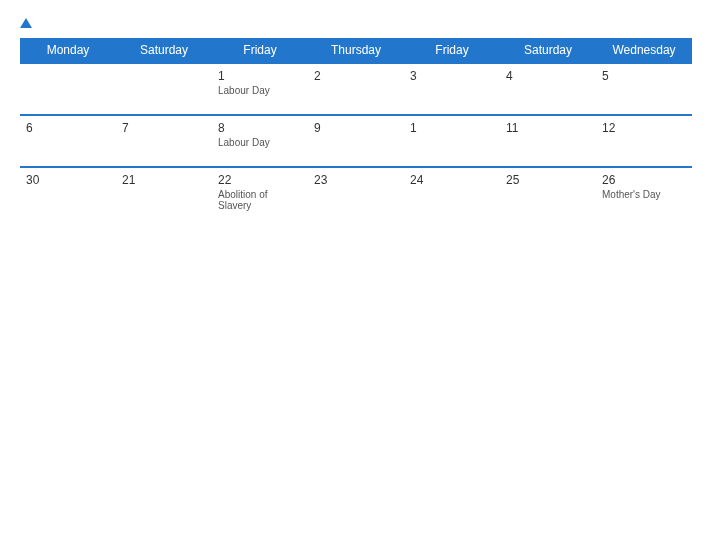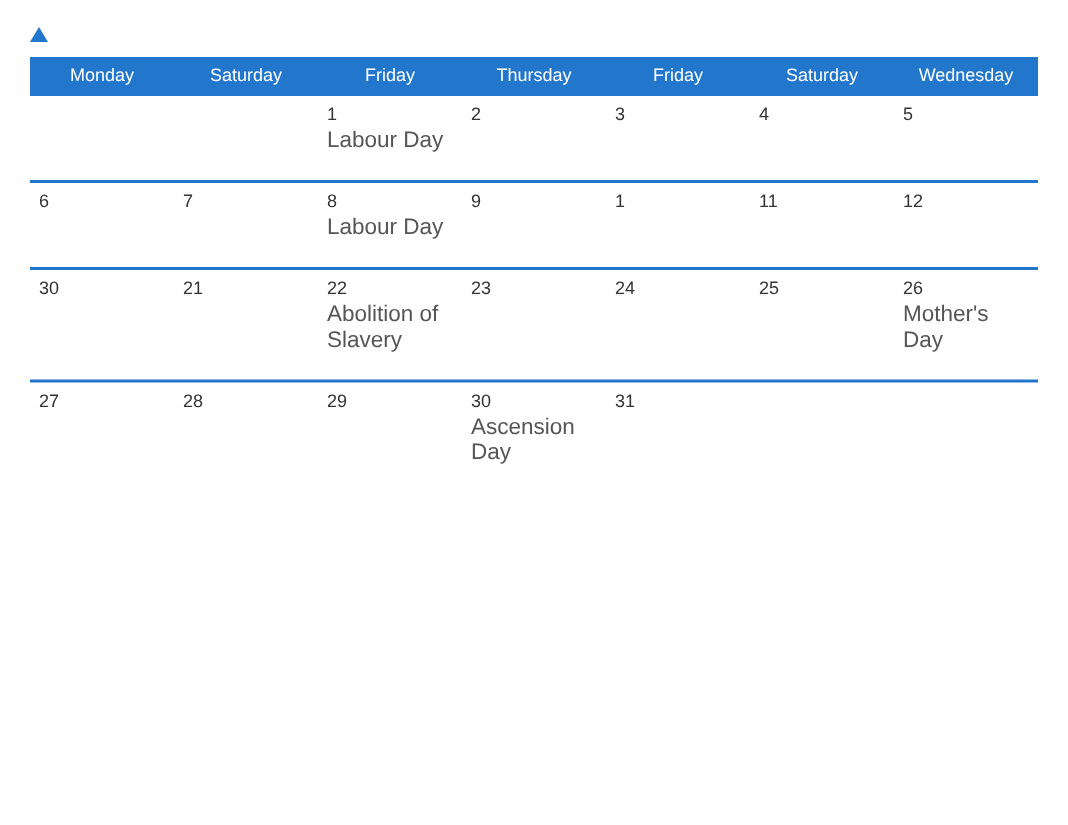--- a/index.html
+++ b/index.html
@@ -86,21 +86,21 @@
       color: #333;
       width: calc(100% / 7);
       border: none;
     }
     .day-num {
       font-size: 12px;
       color: #333;
       display: block;
     }
     .holiday {
-      font-size: 15px;
+      font-size: 10px;
       color: #555;
       display: block;
       margin-top: 2px;
     }
   </style>
 </head>
 <body>
 
 <div class="page">
   <div class="header">
@@ -190,35 +190,15 @@
             <span class="day-num">24</span>
           </td>
           <td>
             <span class="day-num">25</span>
           </td>
           <td>
             <span class="day-num">26</span>
             <span class="holiday">Mother's Day</span>
           </td>
         </tr>
-        <tr>
-          <td>
-            <span class="day-num">27</span>
-          </td>
-          <td>
-            <span class="day-num">28</span>
-          </td>
-          <td>
-            <span class="day-num">29</span>
-          </td>
-          <td>
-            <span class="day-num">30</span>
-            <span class="holiday">Ascension Day</span>
-          </td>
-          <td>
-            <span class="day-num">31</span>
-          </td>
-          <td></td>
-          <td></td>
-        </tr>
       </tbody>
   </table>
 </div>
 
 </body></html>

